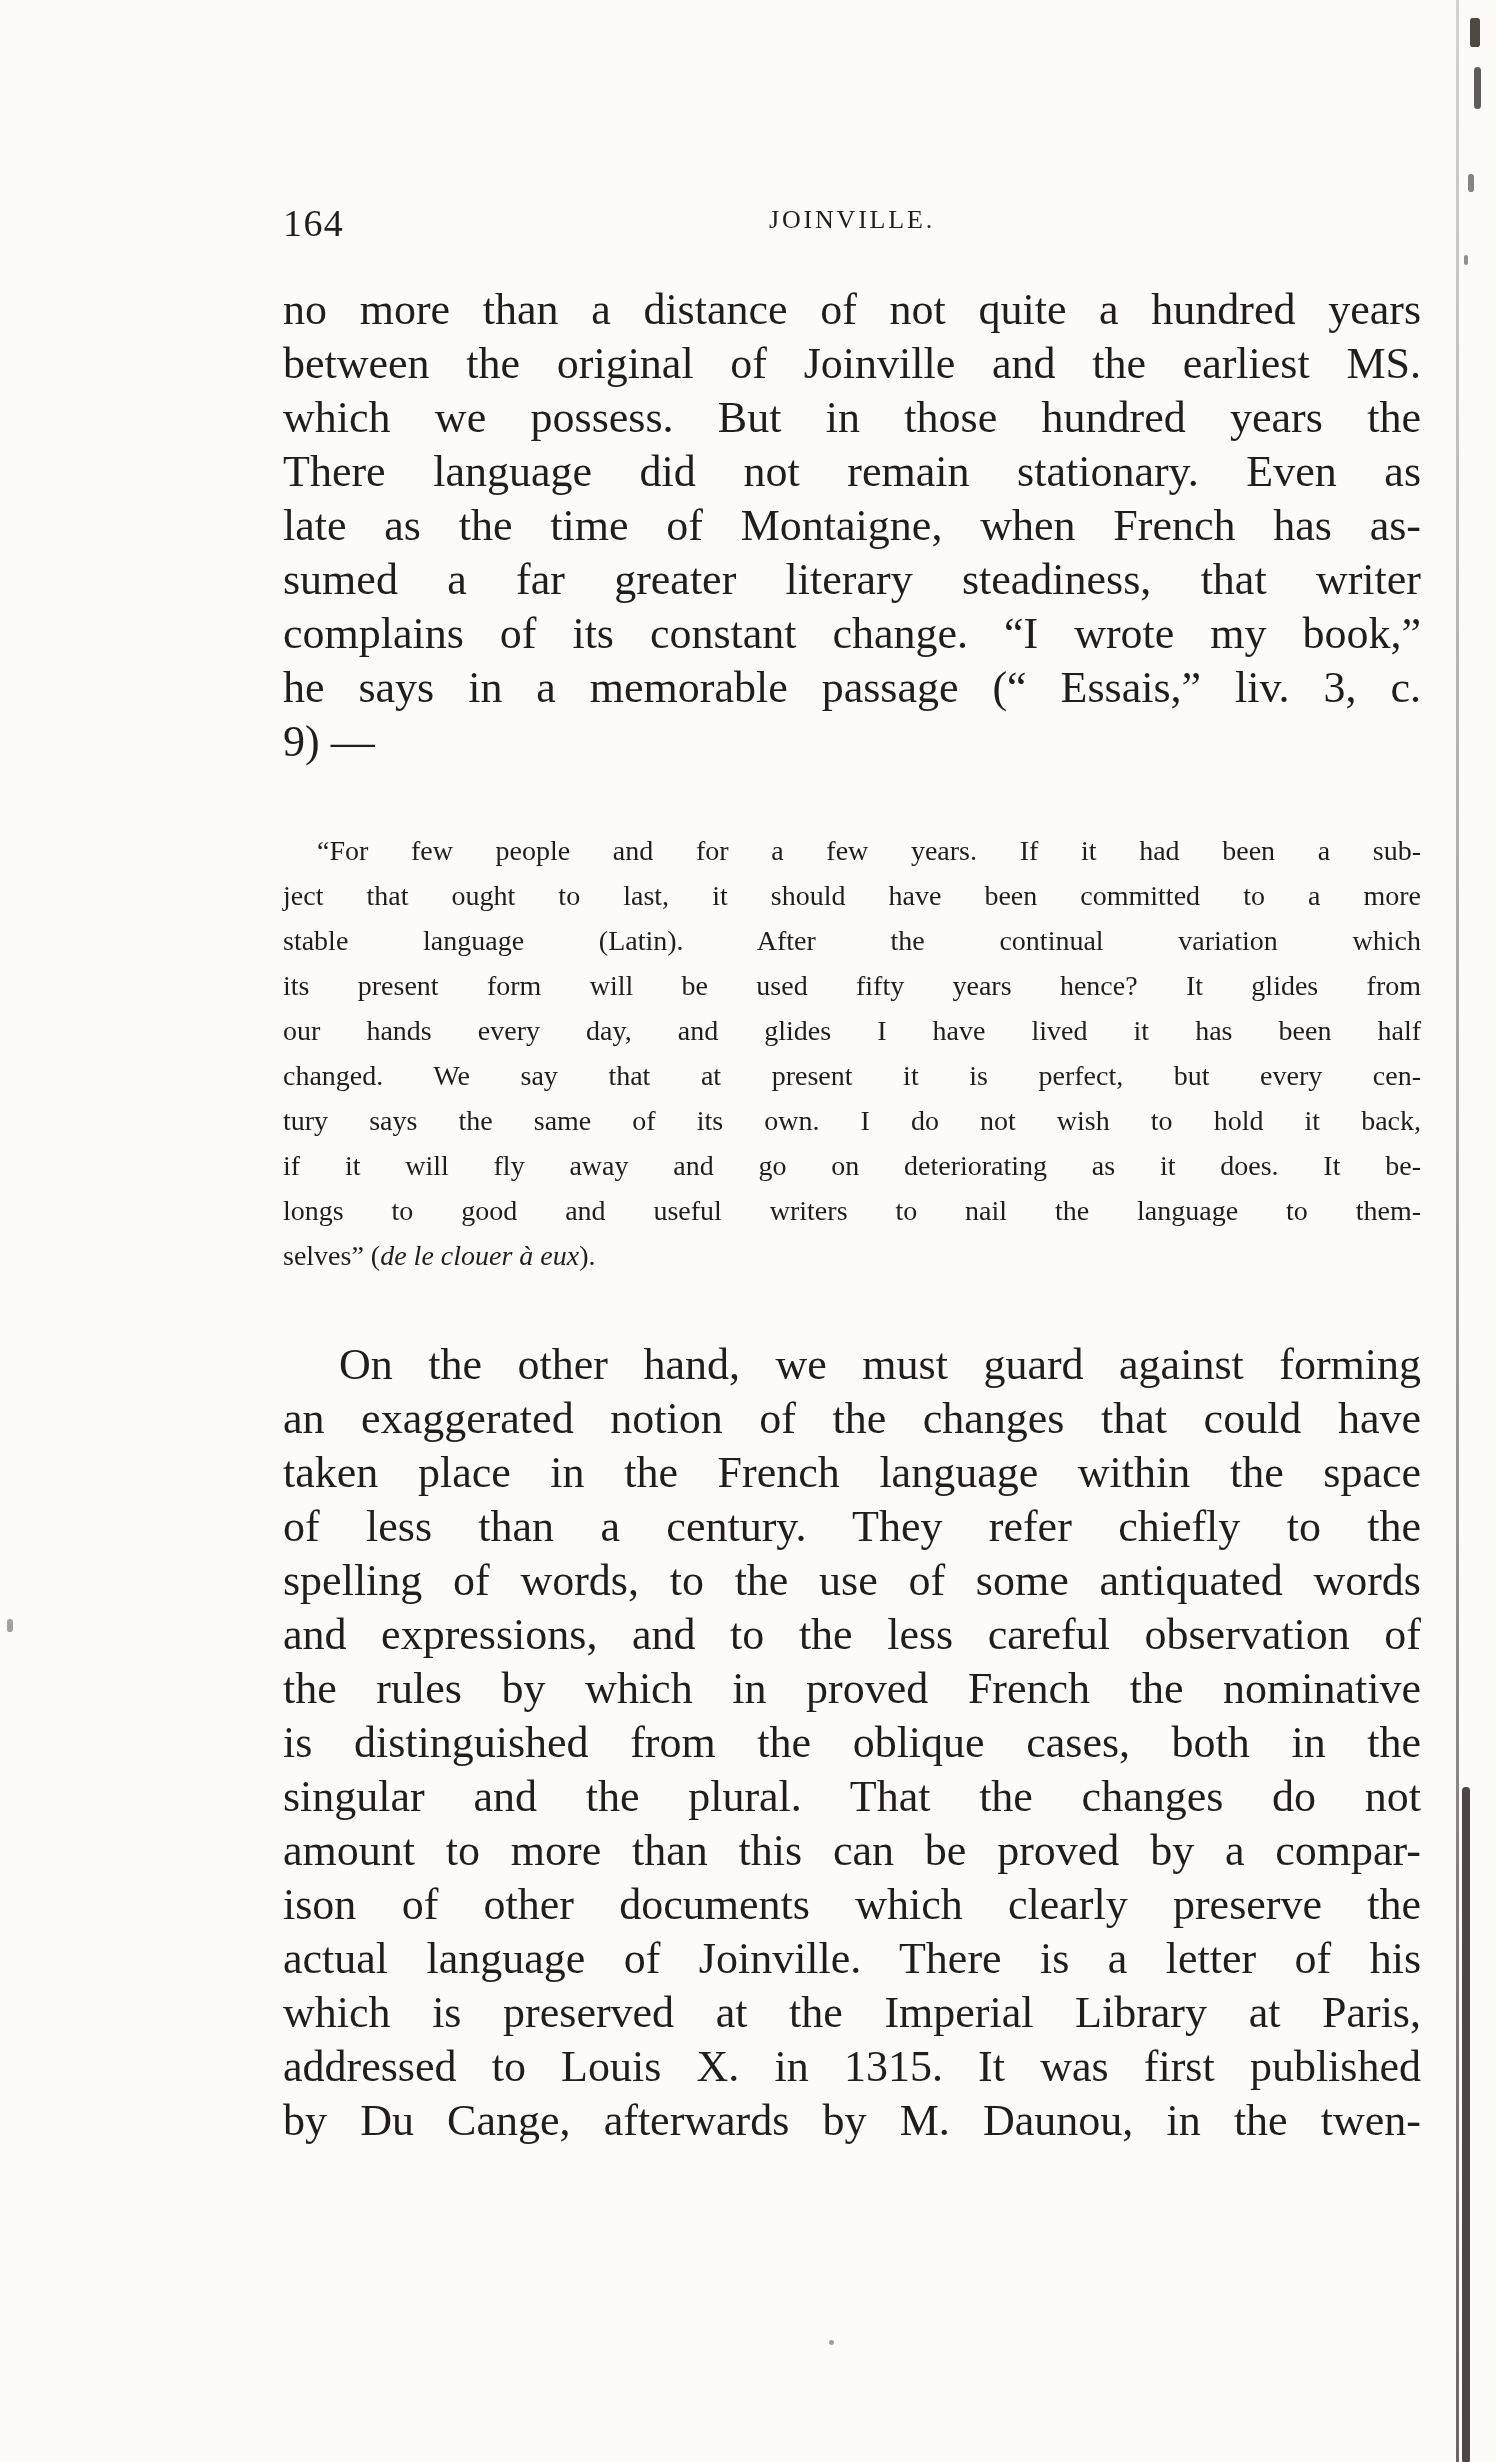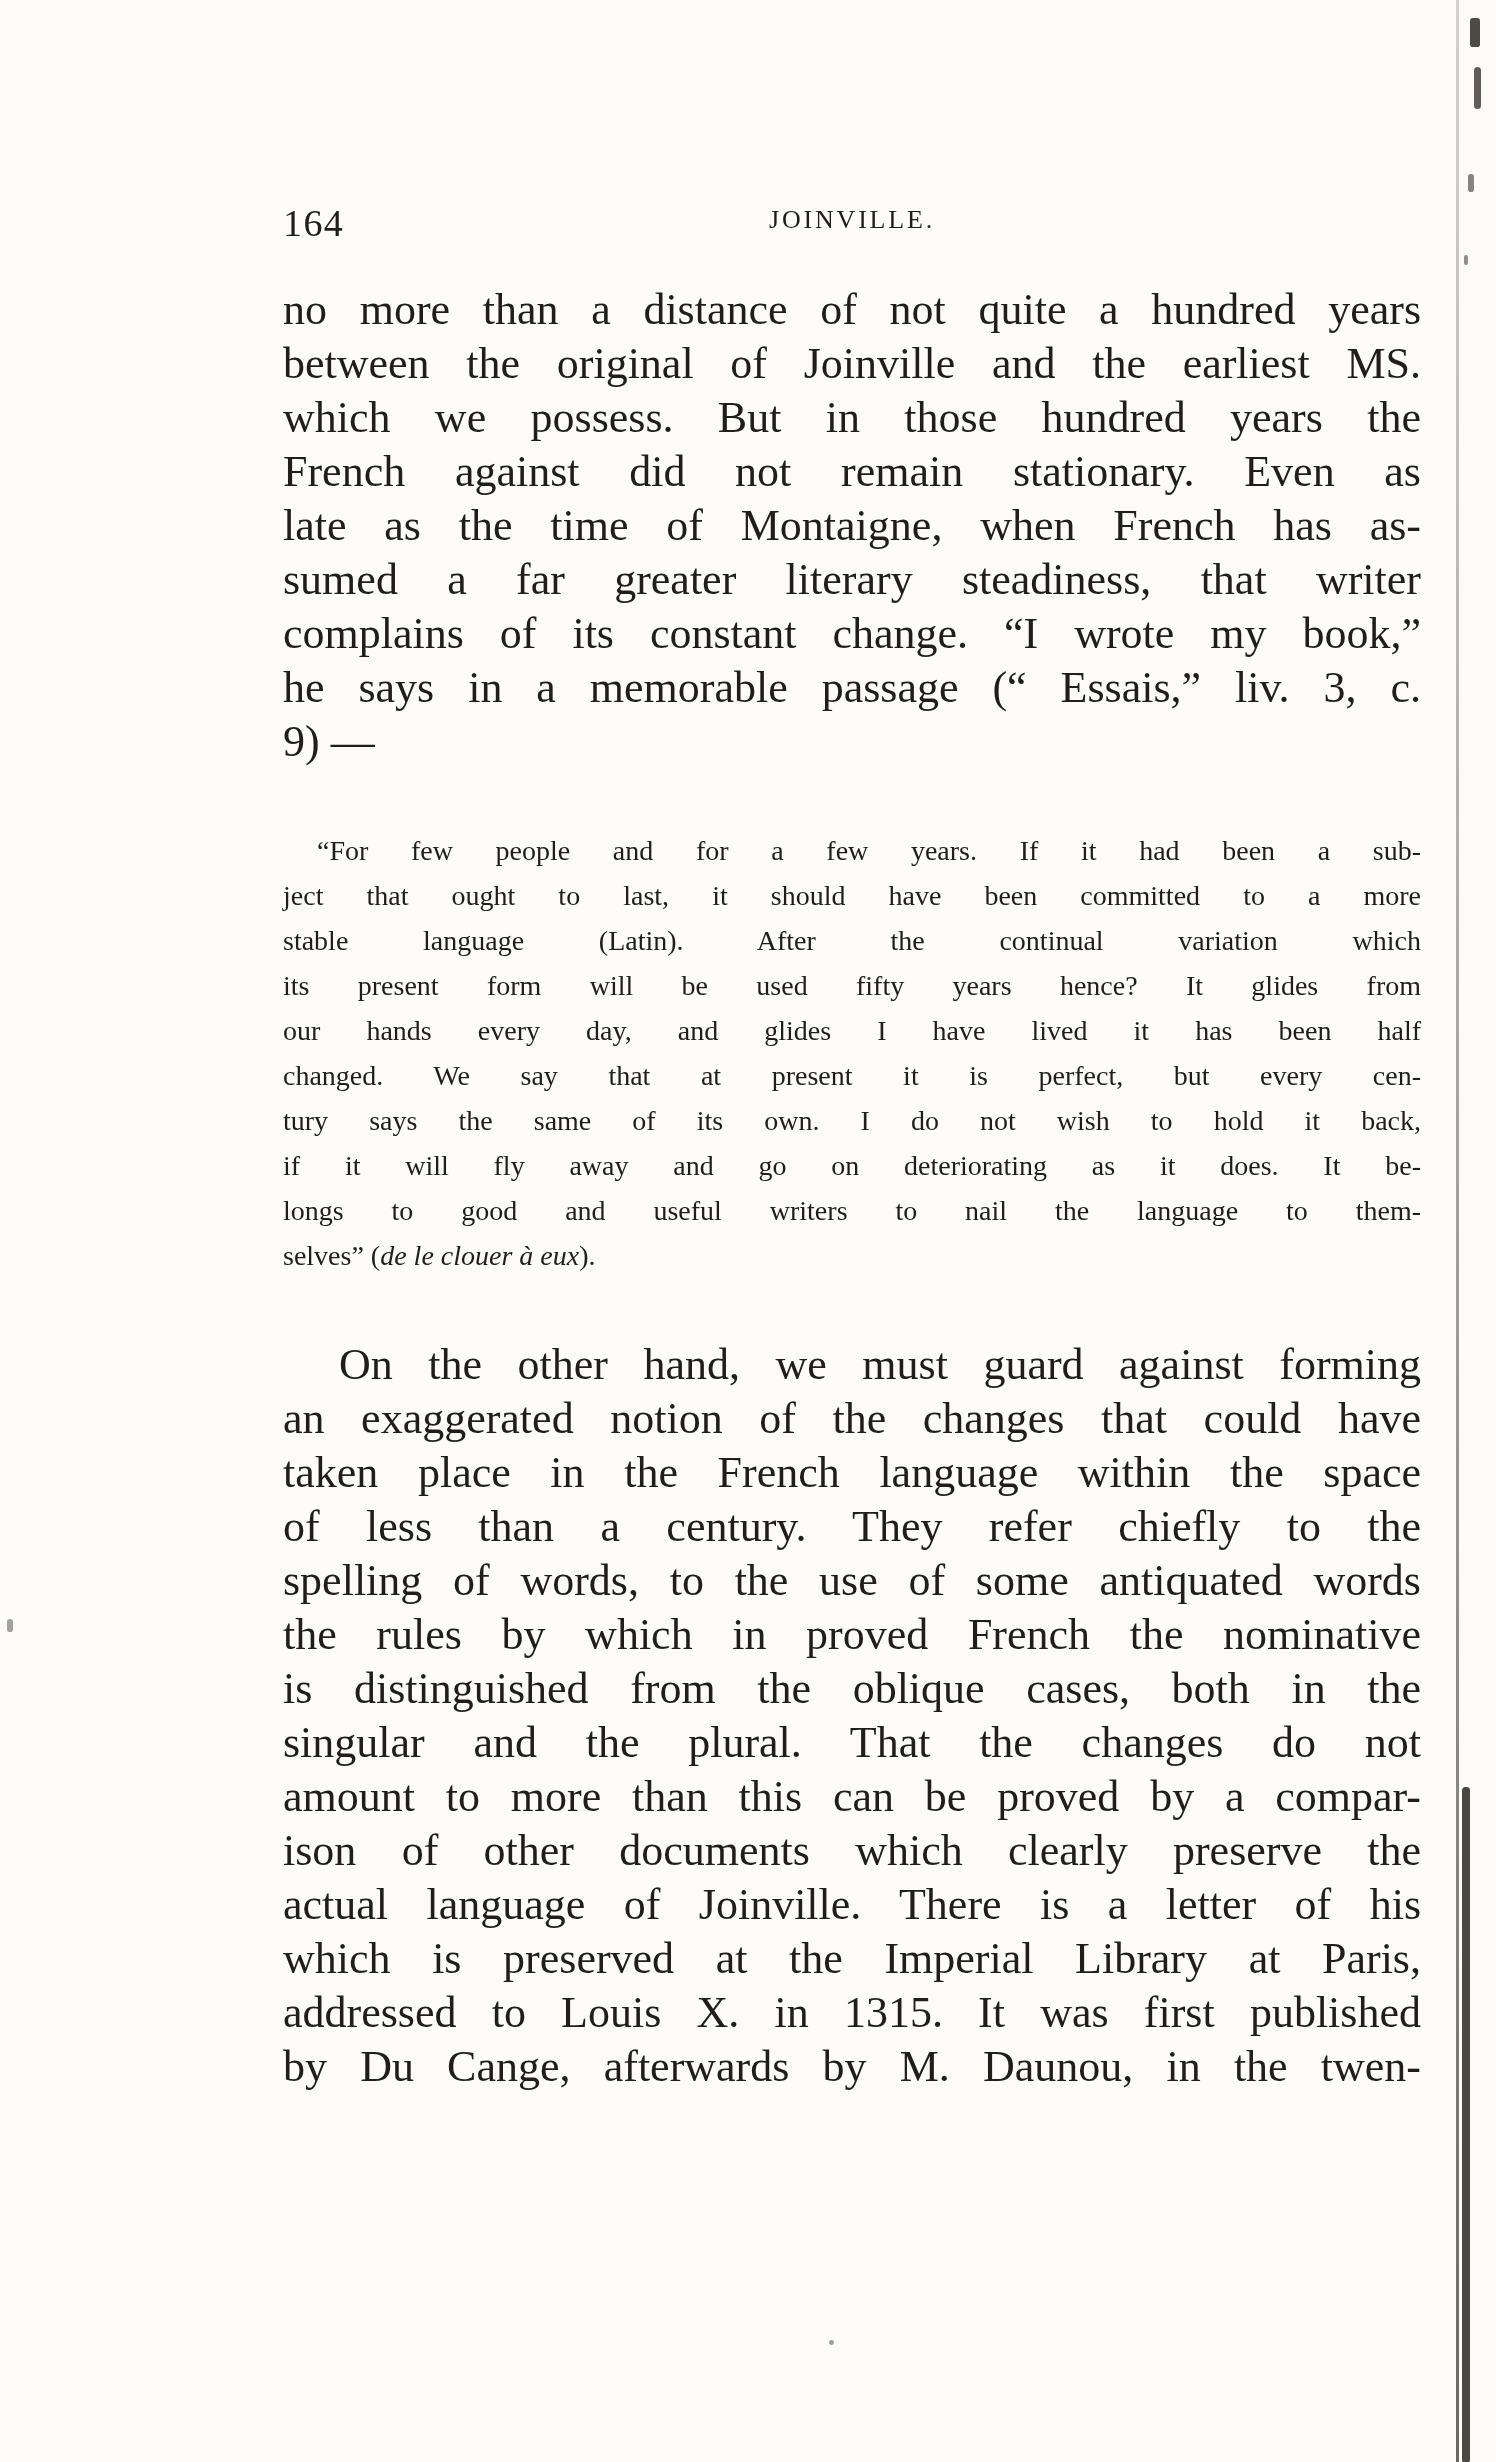--- a/index.html
+++ b/index.html
@@ -110,21 +110,21 @@
   <header class="page-header">
     <span class="page-number">164</span>
     <span class="running-title">JOINVILLE.</span>
   </header>
 
   <div class="para para1">
     <div>
         <div class="line">no more than a distance of not quite a hundred years</div>
         <div class="line">between the original of Joinville and the earliest MS.</div>
         <div class="line">which we possess. But in those hundred years the</div>
-        <div class="line">French against did not remain stationary. Even as</div>
+        <div class="line">There language did not remain stationary. Even as</div>
         <div class="line">late as the time of Montaigne, when French has as-</div>
         <div class="line">sumed a far greater literary steadiness, that writer</div>
         <div class="line">complains of its constant change. “I wrote my book,”</div>
         <div class="line">he says in a memorable passage (“ Essais,” liv. 3, c.</div>
         <div class="line no-just">9) —</div>
       </div>
   </div>
 
   <div class="para quote">
     <div>
@@ -141,20 +141,21 @@
     <div class="line no-just"><span>selves” (</span><i>de le clouer à eux</i><span>).</span></div>
   </div>
 
   <div class="para para2">
     <div>
         <div class="line">On the other hand, we must guard against forming</div>
         <div class="line">an exaggerated notion of the changes that could have</div>
         <div class="line">taken place in the French language within the space</div>
         <div class="line">of less than a century. They refer chiefly to the</div>
         <div class="line">spelling of words, to the use of some antiquated words</div>
+        <div class="line">and expressions, and to the less careful observation of</div>
         <div class="line">the rules by which in proved French the nominative</div>
         <div class="line">is distinguished from the oblique cases, both in the</div>
         <div class="line">singular and the plural. That the changes do not</div>
         <div class="line">amount to more than this can be proved by a compar-</div>
         <div class="line">ison of other documents which clearly preserve the</div>
         <div class="line">actual language of Joinville. There is a letter of his</div>
         <div class="line">which is preserved at the Imperial Library at Paris,</div>
         <div class="line">addressed to Louis X. in 1315. It was first published</div>
         <div class="line">by Du Cange, afterwards by M. Daunou, in the twen-</div>
       </div>

